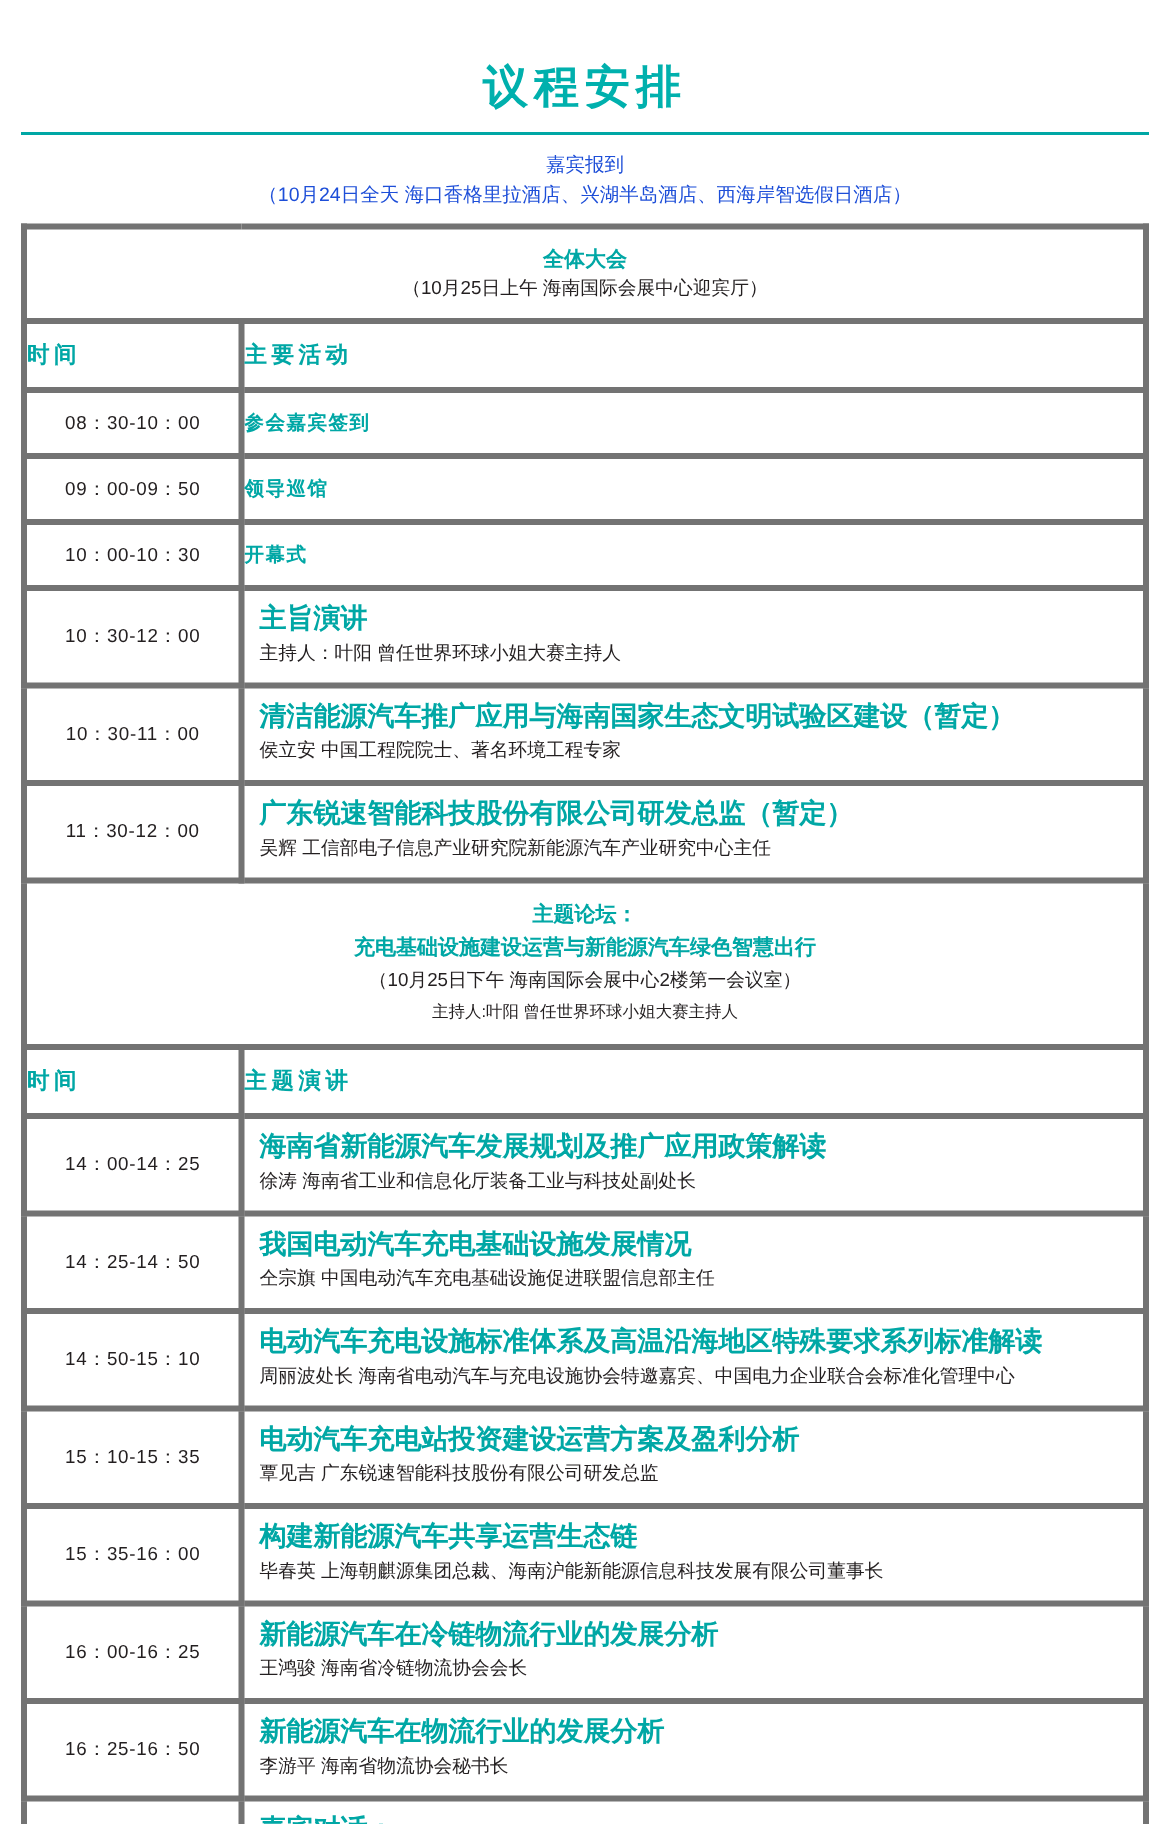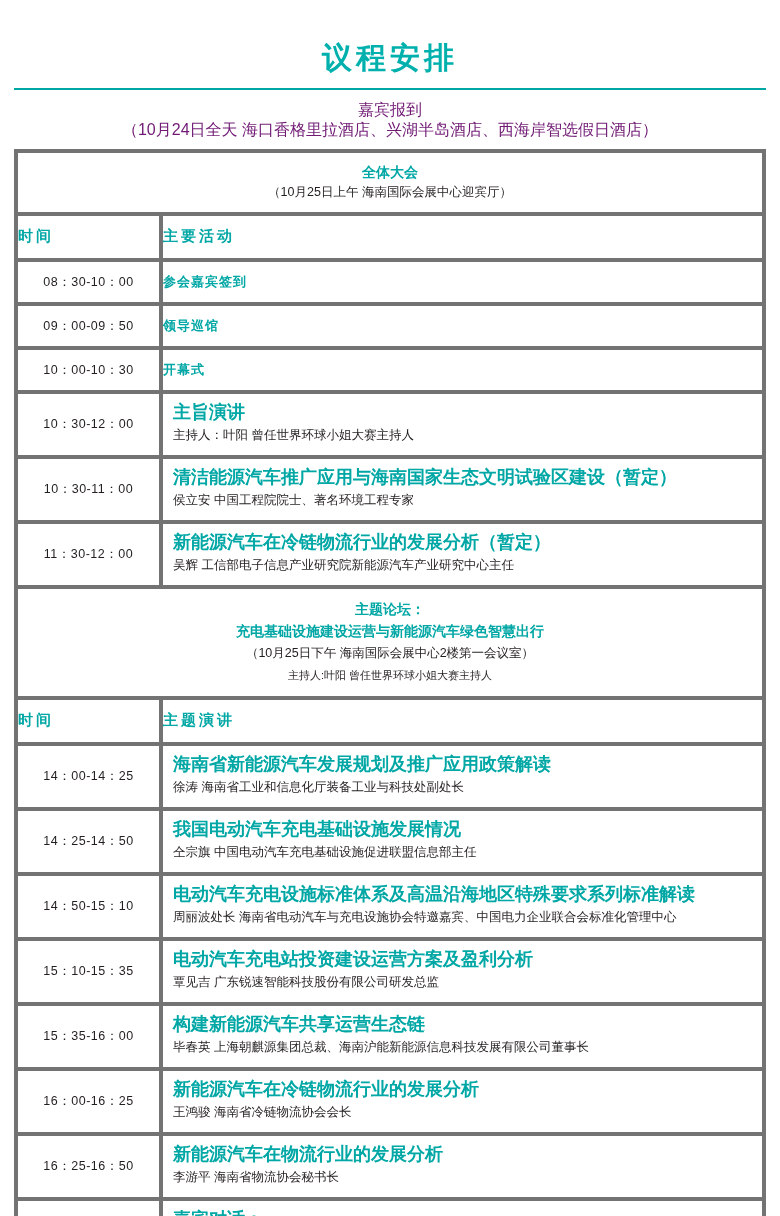--- a/index.html
+++ b/index.html
@@ -33,23 +33,23 @@
     padding-bottom: 9px;
   }
   .title-rule {
     border-top: 2px solid #00a7a5;
     width: 100%;
     margin: 0 0 10px 0;
     height: 0;
   }
   .preamble {
     text-align: center;
-    font-size: 16px;
+    font-size: 13px;
     line-height: 20px;
-    color: #701a75;
+    color: #1d4ed8;
     padding-bottom: 9px;
   }
   .preamble div { white-space: nowrap; }
 
   table.agenda {
     width: 100%;
     border-collapse: collapse;
     table-layout: fixed;
     border: 1px solid #8dd6d4;
   }
@@ -216,21 +216,21 @@
         </td>
       </tr>
 
 
       <tr>
         <td>
           <div class="time-cell">11：30-12：00</div>
         </td>
         <td>
           <div class="sess">
-            <div class="s-title">新能源汽车在冷链物流行业的发展分析（暂定）</div>
+            <div class="s-title">广东锐速智能科技股份有限公司研发总监（暂定）</div>
             <div class="s-sub">吴辉  工信部电子信息产业研究院新能源汽车产业研究中心主任</div>
           </div>
         </td>
       </tr>
 
       <tr>
         <td colspan="2">
           <div class="forum">
             <div class="f1">主题论坛：</div>
             <div class="f2">充电基础设施建设运营与新能源汽车绿色智慧出行</div>

